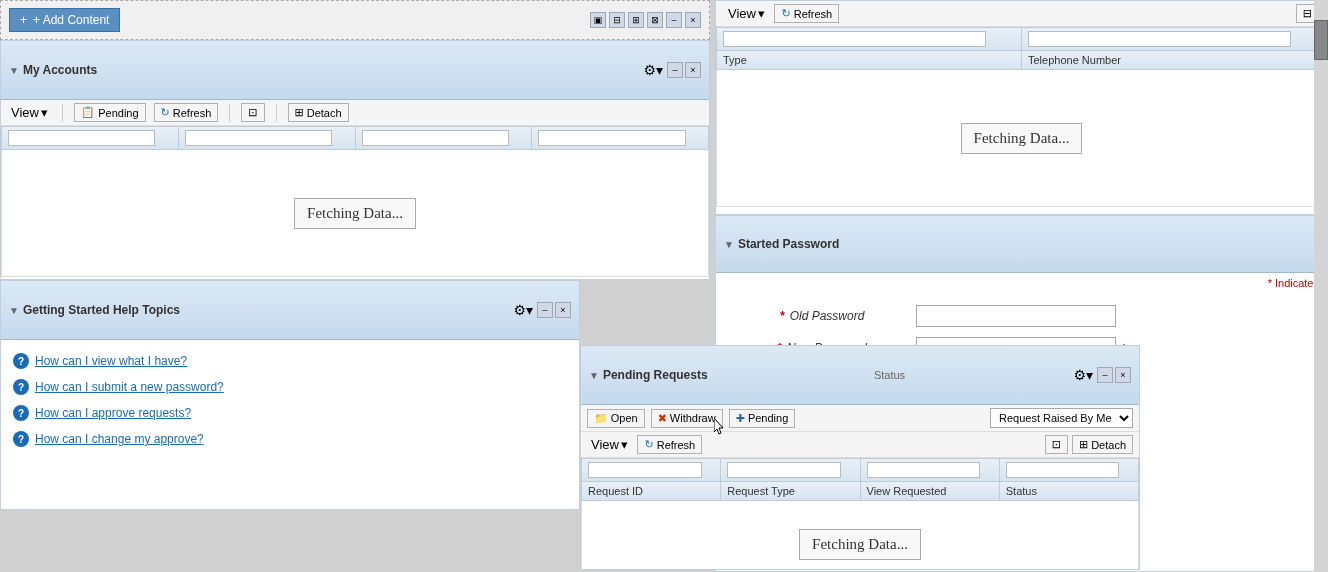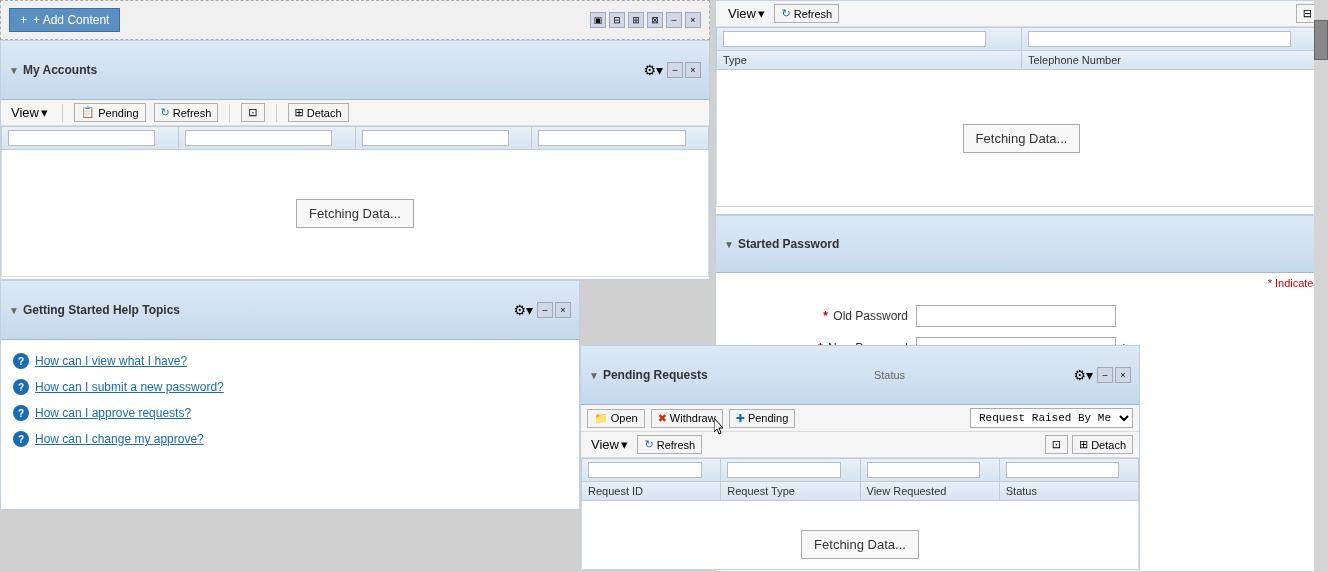--- a/index.html
+++ b/index.html
@@ -131,22 +131,23 @@
     .fetching-overlay {
       display: flex;
       align-items: center;
       justify-content: center;
       height: 120px;
     }
     .fetching-box {
       border: 1px solid #aaa;
       background: #f8f8f8;
       padding: 6px 12px;
-      font-size: 13px;
+      font-size: 15px;
       color: #333;
+      font-family: Liberation Serif, serif;
     }
 
     
     .getting-started-panel {
       position: absolute;
       top: 280px;
       left: 0;
       width: 580px;
       height: 230px;
       background: #fff;
@@ -216,25 +217,26 @@
       color: #cc0000;
       font-size: 11px;
       padding: 4px 8px;
     }
     .form-row {
       display: flex;
       align-items: center;
       margin-bottom: 10px;
     }
     .form-label {
-      text-align: right;
+      text-align: center;
       width: 180px;
       padding-right: 8px;
       font-size: 12px;
       color: #333;
+      font-style: italic;
     }
     .required-star {
       color: #cc0000;
       font-weight: bold;
       margin-right: 2px;
     }
     .form-input {
       width: 200px;
       border: 1px solid #aaa;
       padding: 3px 5px;
@@ -282,21 +284,20 @@
     .pending-toolbar-2-right {
       display: flex;
       align-items: center;
       gap: 4px;
     }
     .dropdown-select {
       border: 1px solid #aaa;
       padding: 2px 4px;
       font-size: 11px;
       background: white;
-      font-family: Liberation Mono, monospace;
     }
     .separator {
       height: 18px;
       width: 1px;
       background: #ccc;
       margin: 0 3px;
     }
 
     
     .win-controls {

